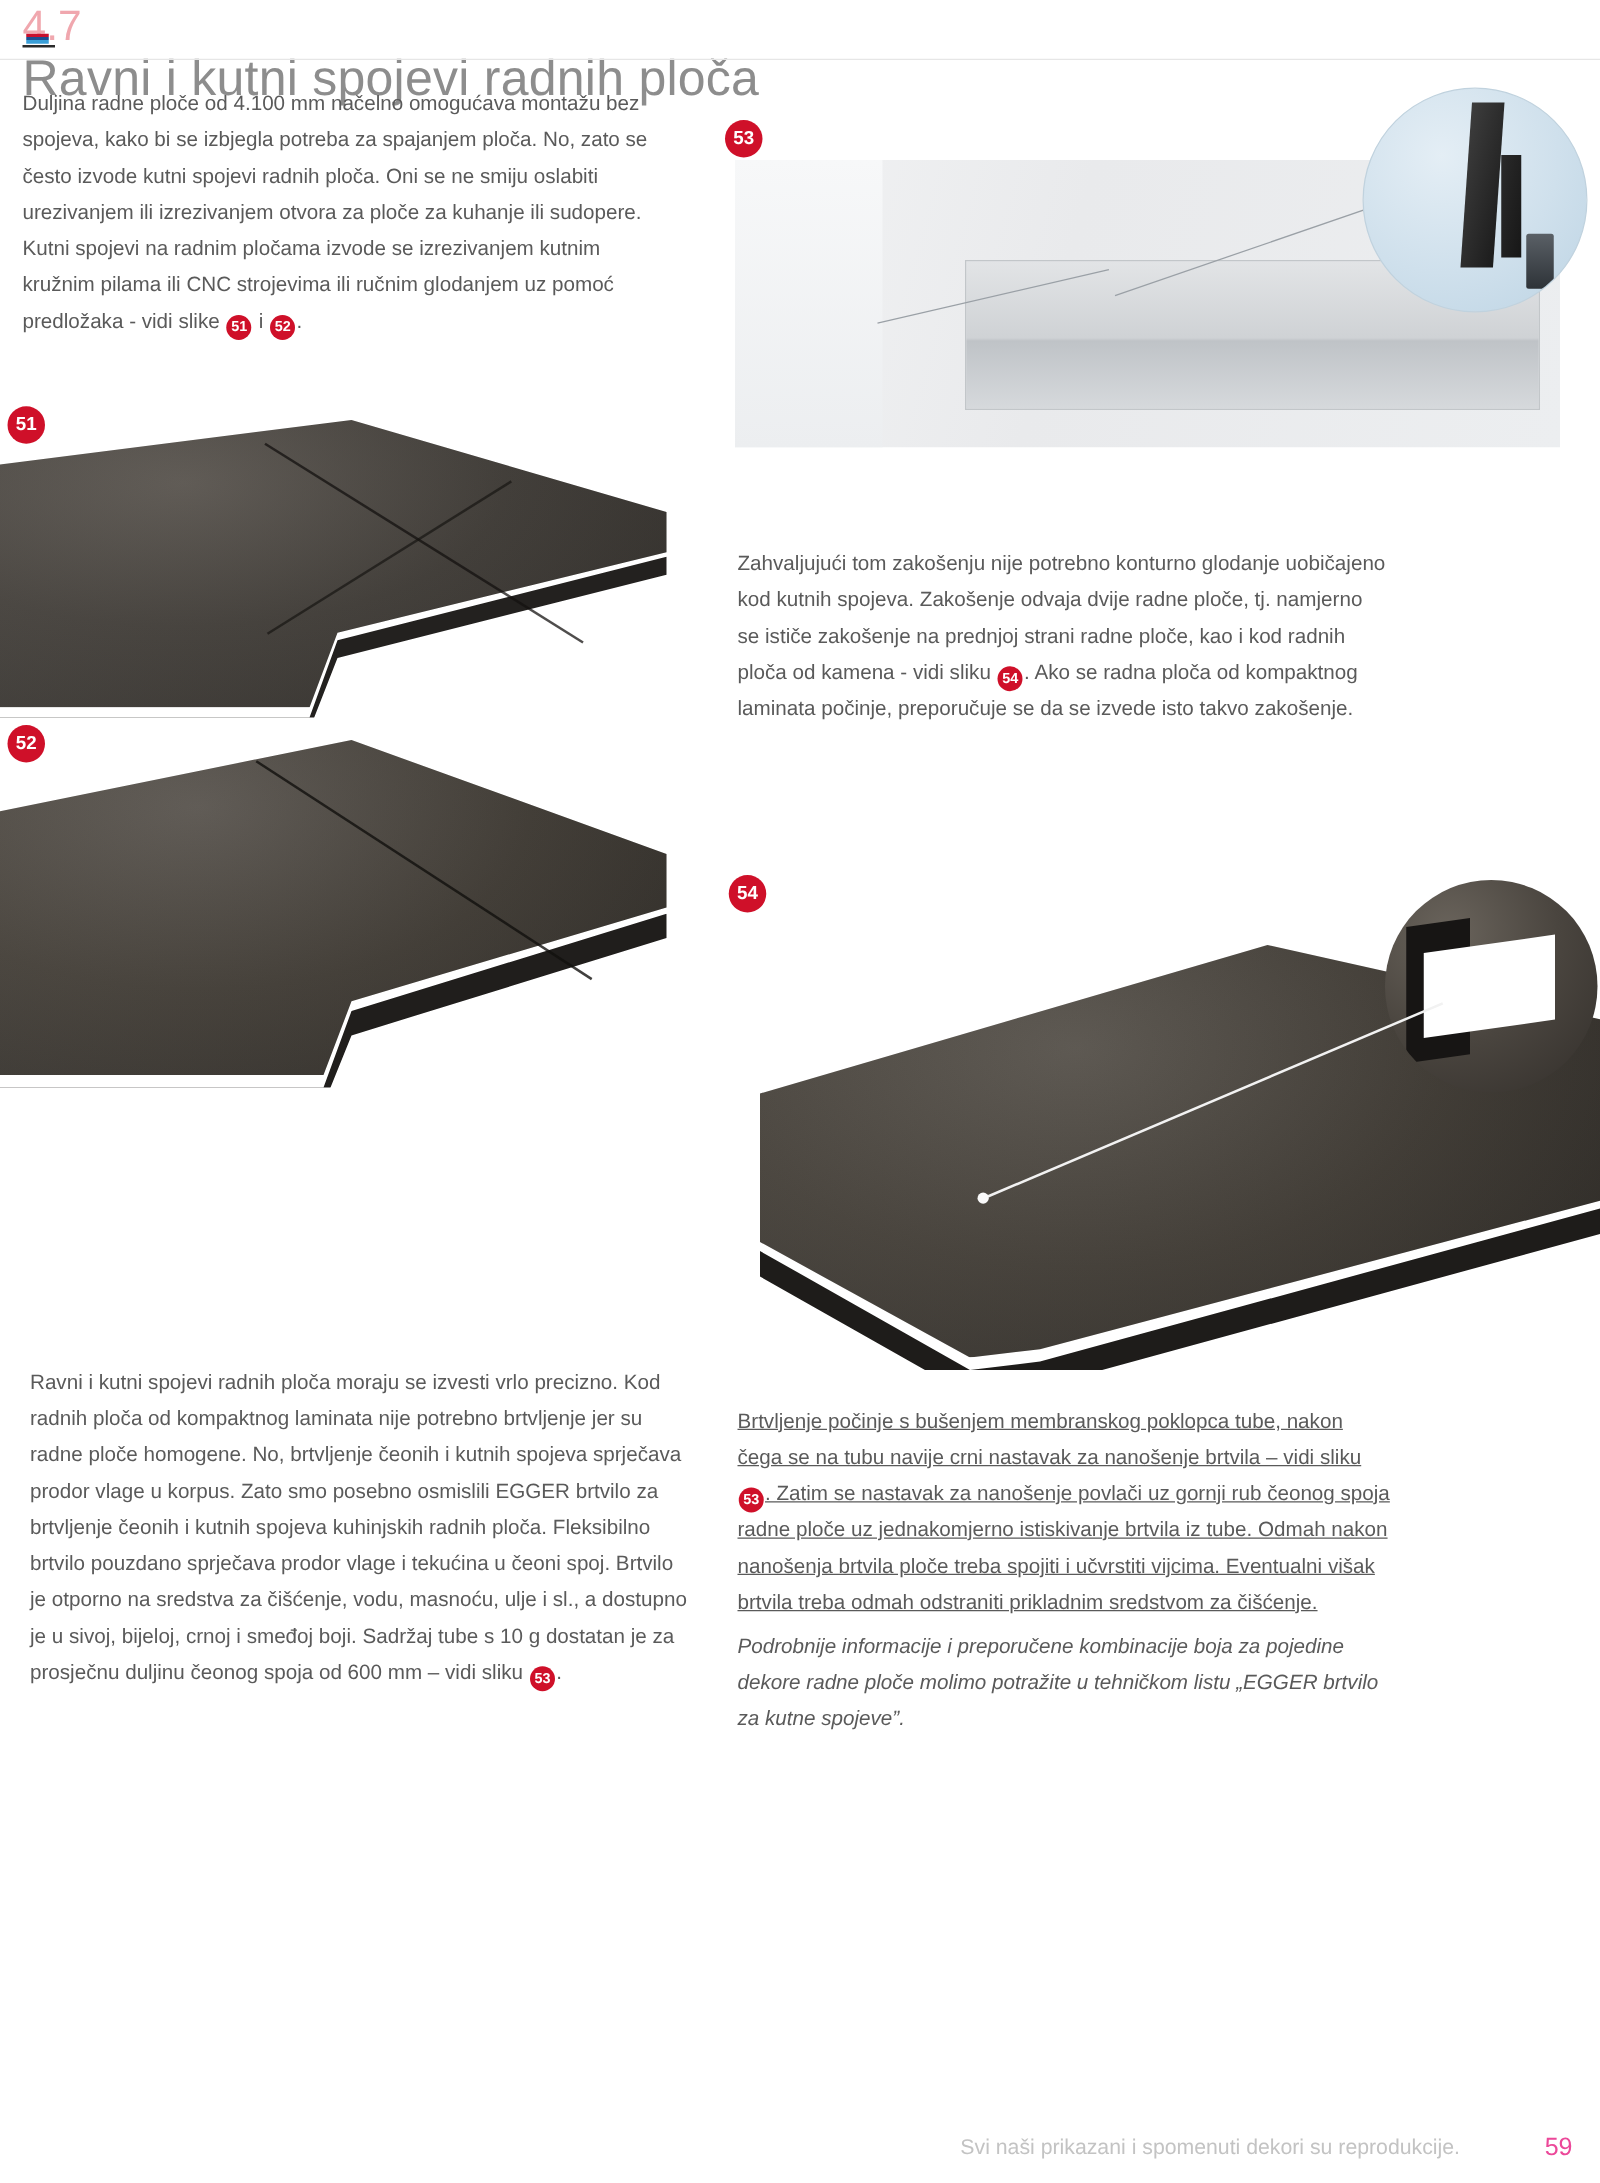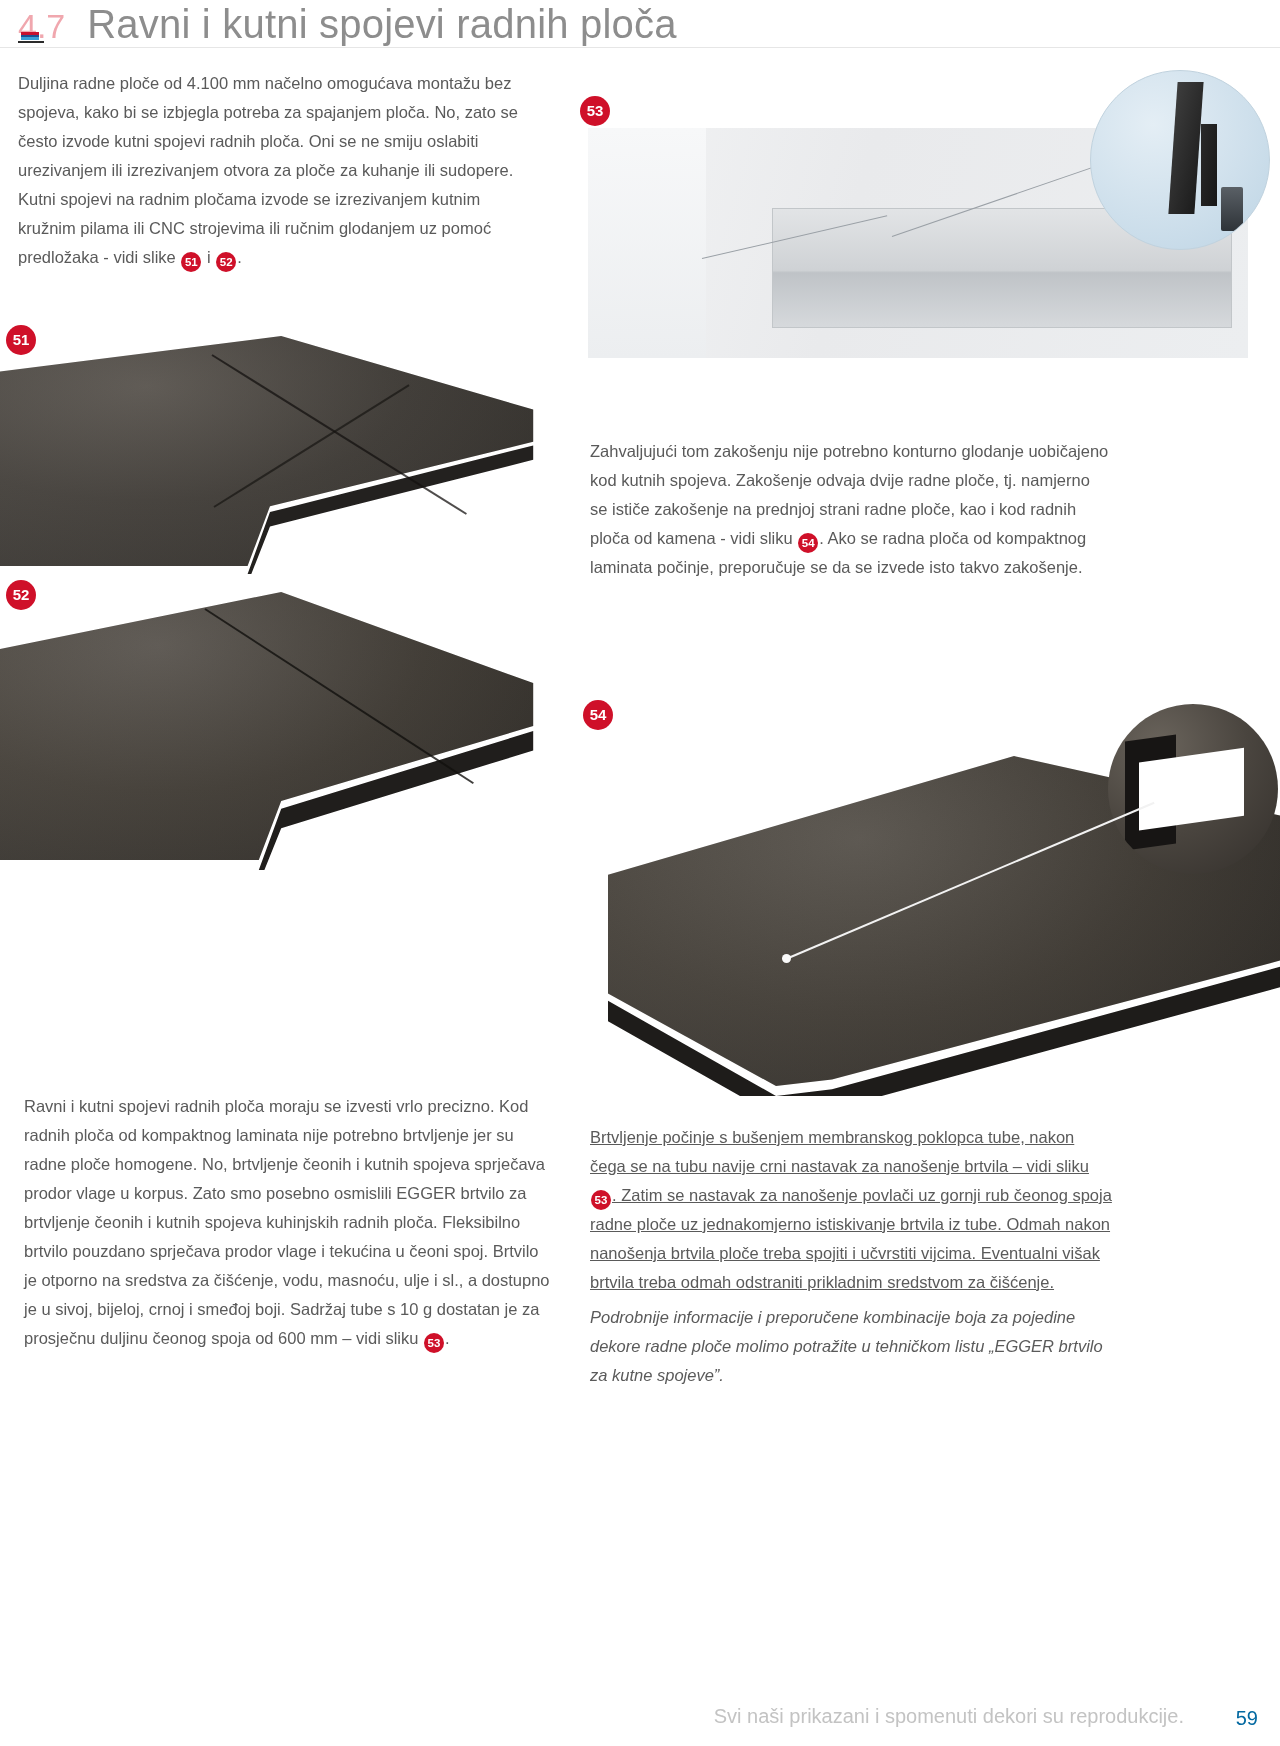--- a/index.html
+++ b/index.html
@@ -16,21 +16,21 @@
     overflow: hidden;
   }
 
   
   .page-header {
     position: absolute;
     left: 18px;
     top: 2px;
     display: flex;
     align-items: baseline;
-    gap: 22px;
+    flex-direction: column;
   }
   .sec-num {
     font-size: 34px;
     font-weight: 300;
     color: #f0a7ae;
     letter-spacing: 0px;
     position: relative;
   }
   .sec-num .tick {
     position: absolute;
@@ -331,30 +331,30 @@
   }
 
   
   .footer {
     position: absolute;
     left: 0; right: 0; bottom: 18px;
     height: 26px;
   }
   .footer-note {
     position: absolute;
-    right: 96px; bottom: 0px;
-    font-size: 20px;
+    right: 112px; bottom: 0px;
+    font-size: 17px;
     color: #c3c3c3;
     font-family: "Liberation Sans", sans-serif;
   }
   .footer-page {
     position: absolute;
     right: 22px; bottom: -2px;
     font-size: 20px;
-    color: #0369a1;
+    color: #ec4899;
     font-family: "Liberation Sans", sans-serif;
   }
 </style>
 </head>
 <body>
 
 <div class="page-header">
   <div class="sec-num">
     <span>4.7</span>
     <span class="tick"></span>

